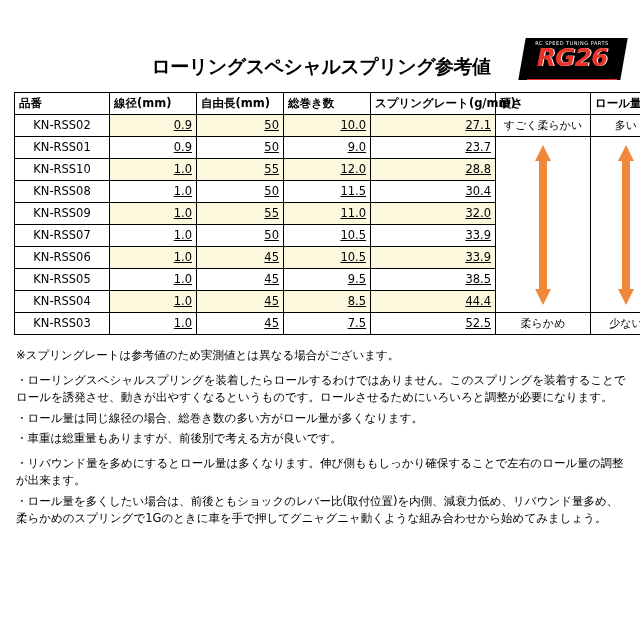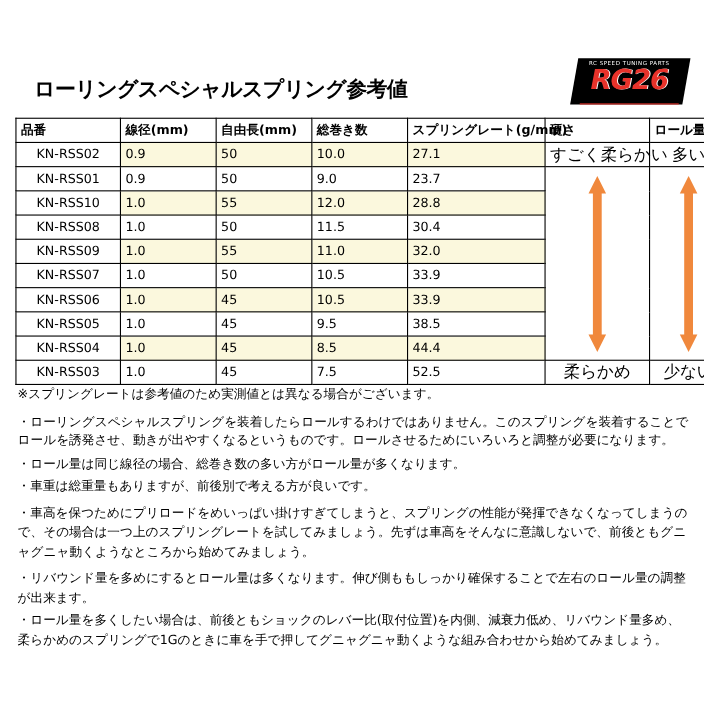--- a/index.html
+++ b/index.html
@@ -24,22 +24,23 @@
   
   .header {
     position: relative;
     height: 40px;
   }
   .title {
     font-size: 19px;
     font-weight: bold;
     letter-spacing: -0.5px;
     line-height: 28px;
-    margin: 15px;
+    margin: 0;
     padding-left: 2px;
+    text-align: center;
   }
   .logo {
     position: absolute;
     right: 2px;
     top: -14px;
     width: 102px;
     height: 42px;
     background: #000000;
     transform: skewX(-10deg);
     overflow: hidden;
@@ -93,38 +94,38 @@
     font-size: 11.5px;
   }
   th.c-part { width: 86px; text-align: left; padding-left: 4px; }
   th.c-wire { width: 78px; }
   th.c-free { width: 78px; }
   th.c-coils { width: 78px; }
   th.c-rate  { width: 116px; }
   th.c-hard  { width: 86px; }
   th.c-roll  { width: 62px; }
   td.part { text-align: center; }
-  td.num  { text-align: left; padding-right: 8px; }
+  td.num  { text-align: right; padding-right: 8px; text-decoration: underline; }
   .tint { background: #fbf8dd; }
   .arrowcell {
     position: relative;
     padding: 0;
     vertical-align: middle;
   }
   .arrowtext {
     text-align: center;
-    font-size: 15px;
+    font-size: 11px;
   }
   .arrow-svg {
     display: block;
     margin: 0 auto;
   }
   
   .notes {
-    margin-top: 0;
+    margin-top: 12px;
     font-size: 11.5px;
     line-height: 17.5px;
     padding-left: 2px;
   }
   .notes p {
     margin: 0 0 3px 0;
     text-indent: 0;
   }
   .notes p.gap {
     margin-top: 7px;
@@ -262,18 +263,17 @@
 
       </tr>
     </tbody>
   </table>
 
   <div class="notes">
     <p>※スプリングレートは参考値のため実測値とは異なる場合がございます。</p>
     <p class="gap">・ローリングスペシャルスプリングを装着したらロールするわけではありません。このスプリングを装着することでロールを誘発させ、動きが出やすくなるというものです。ロールさせるためにいろいろと調整が必要になります。</p>
     <p>・ロール量は同じ線径の場合、総巻き数の多い方がロール量が多くなります。</p>
     <p>・車重は総重量もありますが、前後別で考える方が良いです。</p>
-    <p class="gap">・車高を保つためにプリロードをめいっぱい掛けすぎてしまうと、スプリングの性能が発揮できなくなってしまうので、その場合は一つ上のスプリングレートを試してみましょう。先ずは車高をそんなに意識しないで、前後ともグニャグニャ動くようなところから始めてみましょう。</p>
     <p class="gap">・リバウンド量を多めにするとロール量は多くなります。伸び側ももしっかり確保することで左右のロール量の調整が出来ます。</p>
     <p>・ロール量を多くしたい場合は、前後ともショックのレバー比(取付位置)を内側、減衰力低め、リバウンド量多め、柔らかめのスプリングで1Gのときに車を手で押してグニャグニャ動くような組み合わせから始めてみましょう。</p>
   </div>
 
 </div>
 
 </body></html>

